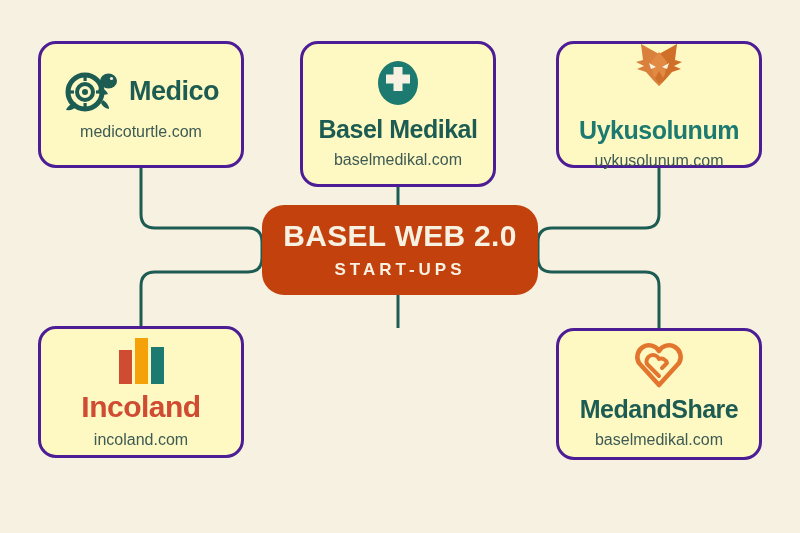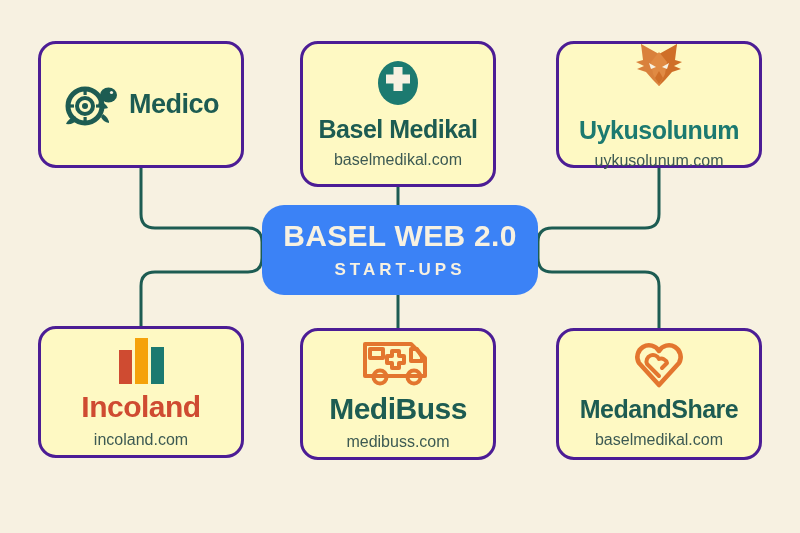--- a/index.html
+++ b/index.html
@@ -78,21 +78,21 @@
   #card-medibuss     { left: 300px; top: 328px; width: 196px; height: 132px; }
   #card-medandshare  { left: 556px; top: 328px; width: 206px; height: 132px; }
 
   
   #center-node {
     position: absolute;
     left: 262px;
     top: 205px;
     width: 276px;
     height: 90px;
-    background: #3b82f6;
+    background: #c2410c;
     border-radius: 22px;
     display: flex;
     flex-direction: column;
     align-items: center;
     justify-content: center;
     z-index: 4;
   }
   #center-title {
     color: #f7f1e1;
     font-size: 30px;
@@ -162,20 +162,21 @@
             <rect x="20.5" y="35" width="3.2" height="8"></rect>
             <rect x="3" y="22.4" width="8" height="3.2"></rect>
             <rect x="33" y="22.4" width="8" height="3.2"></rect>
             <circle cx="22" cy="24" r="3"></circle>
           </g>
         </svg>
         <div class="logo-stack">
           <div class="brand teal">Medico</div>
         </div>
       </div>
+      <div class="domain">medicoturtle.com</div>
     </div>
   </div>
 
   <div class="card" id="card-baselmedikal">
     <div class="card-inner">
       <svg class="icon" width="44" height="48" viewBox="0 0 44 48" xmlns="http://www.w3.org/2000/svg">
         <ellipse cx="22" cy="24" rx="20" ry="22" fill="#1c7a70"></ellipse>
         <path d="M17.5 8 h9 v7.5 h7.5 v9 h-7.5 v7.5 h-9 v-7.5 h-7.5 v-9 h7.5 z" fill="#f7f1e1"></path>
       </svg>
       <div class="brand teal" style="margin-top:10px;">Basel Medikal</div>
@@ -217,41 +218,20 @@
       <svg class="icon" width="52" height="48" viewBox="0 0 52 48" xmlns="http://www.w3.org/2000/svg">
         <rect x="4" y="14" width="13" height="34" fill="#cf4b31"></rect>
         <rect x="20" y="2" width="13" height="46" fill="#f5a20a"></rect>
         <rect x="36" y="11" width="13" height="37" fill="#1c7a70"></rect>
       </svg>
       <div class="brand red" style="margin-top:8px;">Incoland</div>
       <div class="domain">incoland.com</div>
     </div>
   </div>
 
-  <div class="card" id="card-medibuss">
-    <div class="card-inner">
-      <svg class="icon" width="74" height="50" viewBox="0 0 74 50" xmlns="http://www.w3.org/2000/svg">
-        <g fill="none" stroke="#e3762f" stroke-width="4" stroke-linejoin="round" stroke-linecap="round">
-
-          <path d="M4 6 H50 L64 20 V38 H4 Z"></path>
-
-          <path d="M50 11 H56 L61 19 V23 H50 Z"></path>
-
-          <path d="M9 11 H22 V20 H9 Z"></path>
-        </g>
-
-        <path d="M31 13 h7 v5 h5 v7 h-5 v5 h-7 v-5 h-5 v-7 h5 z" fill="none" stroke="#e3762f" stroke-width="4" stroke-linejoin="round"></path>
-
-        <circle cx="19" cy="39" r="6.5" fill="none" stroke="#e3762f" stroke-width="4"></circle>
-        <circle cx="53" cy="39" r="6.5" fill="none" stroke="#e3762f" stroke-width="4"></circle>
-      </svg>
-      <div class="brand teal" style="margin-top:6px;">MediBuss</div>
-      <div class="domain">medibuss.com</div>
-    </div>
-  </div>
 
   <div class="card" id="card-medandshare">
     <div class="card-inner">
       <svg class="icon" width="54" height="50" viewBox="0 0 54 50" xmlns="http://www.w3.org/2000/svg">
         <g fill="none" stroke="#e3762f" stroke-width="4.5" stroke-linejoin="round" stroke-linecap="round">
 
           <path d="M27 46 L7 24 A11.5 11.5 0 0 1 27 12 A11.5 11.5 0 0 1 47 24 Z"></path>
 
           <path d="M27 37 L15 25 A6 6 0 0 1 27 20 A6 6 0 0 1 35 24 L30 29" stroke-width="4"></path>
         </g>

